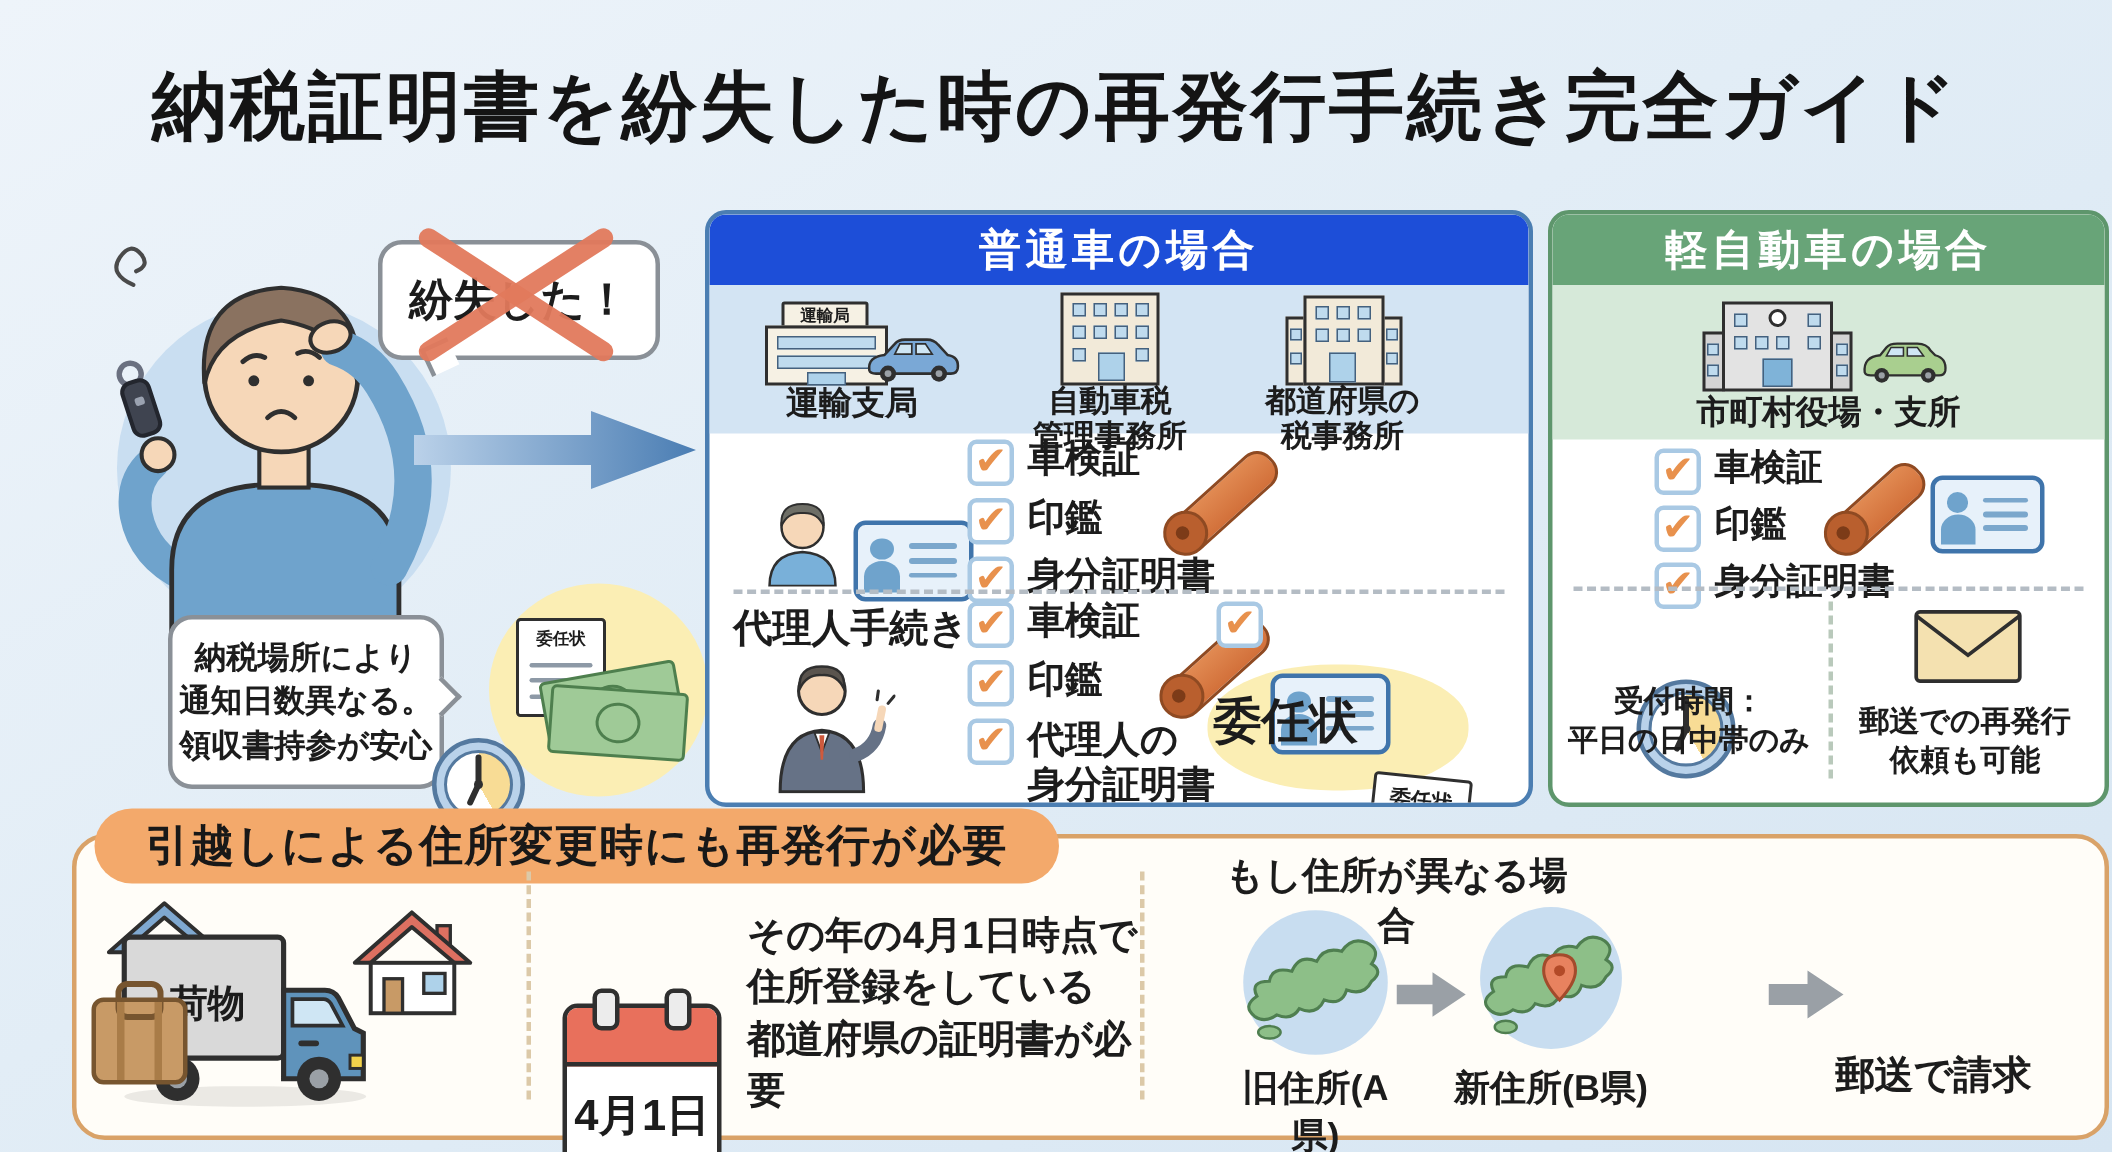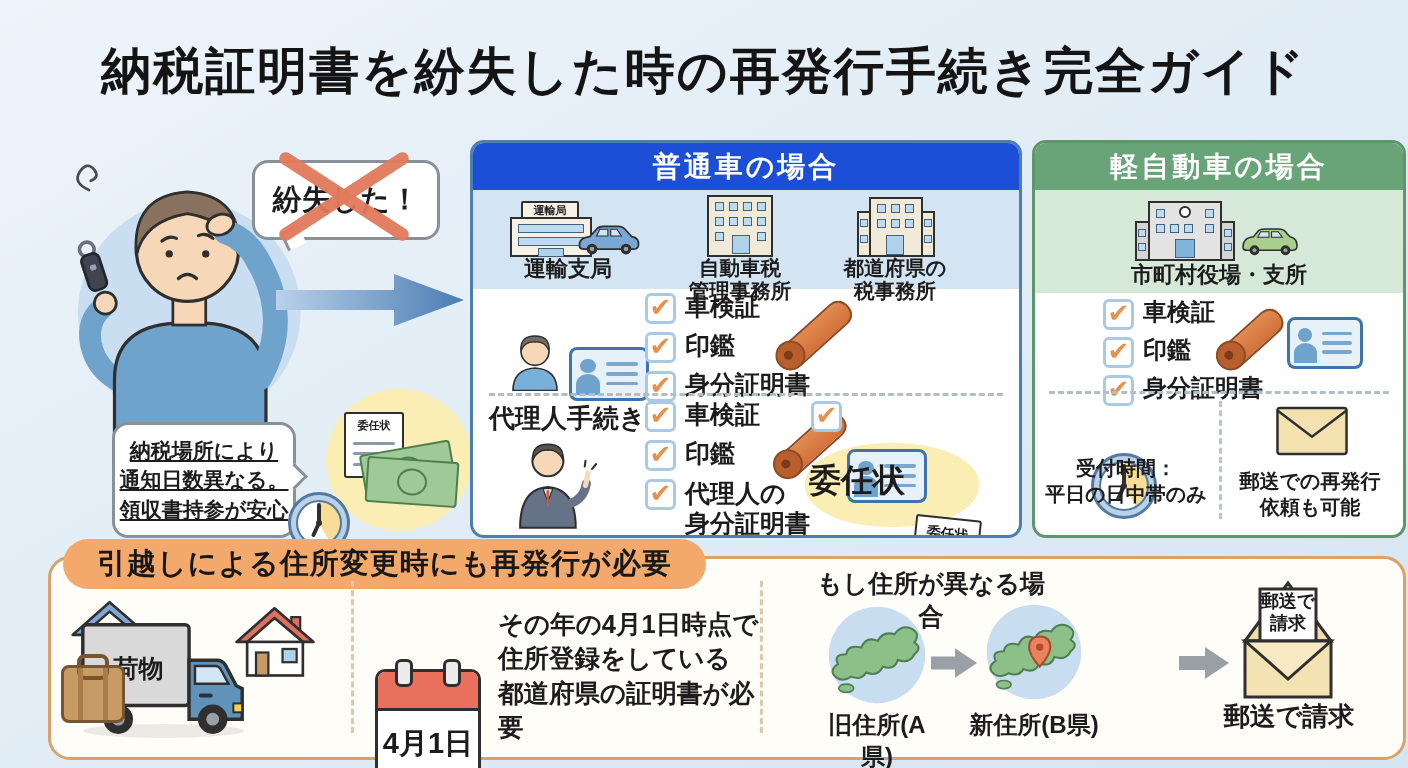--- a/index.html
+++ b/index.html
@@ -126,21 +126,21 @@
         <linearGradient id="bg1" x1="0" y1="0" x2="1" y2="0">
       <stop offset="0" stop-color="#bad1e9"></stop>
           <stop offset="1" stop-color="#4a7db3"></stop>
         </linearGradient>
       </defs>
     <polygon points="0,22 118,22 118,6 188,32 118,58 118,42 0,42" fill="url(#bg1)"></polygon>
   </svg>
 
   <div class="abs" style="left:100px;top:385px;width:370px;height:150px;">
     <div class="abs blob" style="left:226px;top:4px;width:146px;height:142px;border-radius:50%;"></div>
-    <div class="abs bubble" style="left:12px;top:37px;width:178px;height:110px;text-decoration:underline;">
+    <div class="abs bubble" style="left:12px;top:25px;width:178px;height:110px;">
       <span class="ml ctr" style="font-size:21px;line-height:1.4;">納税場所により
 通知日数異なる。
 領収書持参が安心</span>
       <span class="tail-r"></span>
     </div>
     <div class="abs doc" style="left:244px;top:27px;width:56px;height:62px;">
       <div class="ctr" style="font-size:11px;font-weight:800;margin-top:4px;">委任状</div>
       <div class="dl" style="top:45%;"></div>
         <div class="dl" style="top:62%;"></div>
         <div class="dl" style="top:79%;"></div>
@@ -446,26 +446,16 @@
       <path d="M16,92 Q6,84 18,76 Q12,64 28,64 Q30,52 46,56 Q52,42 66,48 Q72,36 86,40 Q94,28 106,33 Q118,39 110,50 Q120,56 110,64 Q104,76 90,71 Q86,84 72,79 Q66,92 52,86 Q46,96 34,91 Q24,98 16,92 Z" fill="#8dbf88" stroke="#4f7f50" stroke-width="2.5"></path>
       <ellipse cx="28" cy="105" rx="9" ry="5" fill="#8dbf88" stroke="#4f7f50" stroke-width="2"></ellipse>
       <path d="M72,46 q-13,0 -13,13 q0,10 13,24 q13,-14 13,-24 q0,-13 -13,-13 Z" fill="#e8825f" stroke="#a34b2c" stroke-width="2.5"></path>
       <circle cx="72" cy="59" r="4.5" fill="#b34a28"></circle>
     </svg>
     <div class="abs ctr" style="left:916px;top:150px;width:134px;font-size:24px;font-weight:800;">新住所(B県)</div>
 
     <svg class="abs" style="left:1128px;top:84px;width:52px;height:40px;" viewBox="0 0 52 38">
       <polygon points="0,12 26,12 26,3 50,19 26,35 26,26 0,26" fill="#9aa0a6"></polygon>
     </svg>
-    <div class="abs" style="left:1182px;top:12px;width:110px;height:126px;">
-      <svg style="position:absolute;inset:0;" viewBox="0 0 110 130">
-        <path d="M12,70 L55,12 L98,70 Z" fill="#f1ddab" stroke="#2f2f2f" stroke-width="3"></path>
-        <rect x="27" y="18" width="56" height="78" fill="#ffffff" stroke="#2f2f2f" stroke-width="3"></rect>
-        <rect x="12" y="70" width="86" height="56" fill="#f4e3b2" stroke="#2f2f2f" stroke-width="3"></rect>
-        <path d="M12,70 L55,108 L98,70 Z" fill="#f7e9c2" stroke="#2f2f2f" stroke-width="3"></path>
-      </svg>
-      <div class="abs ml ctr" style="left:25%;top:16%;width:50%;font-size:18px;font-weight:800;line-height:1.2;">郵送で
-請求</div>
-    </div>
     <div class="abs ctr" style="left:1168px;top:140px;width:140px;font-size:26px;font-weight:800;">郵送で請求</div>
   </div>
 
 </div>
 
 </body></html>

